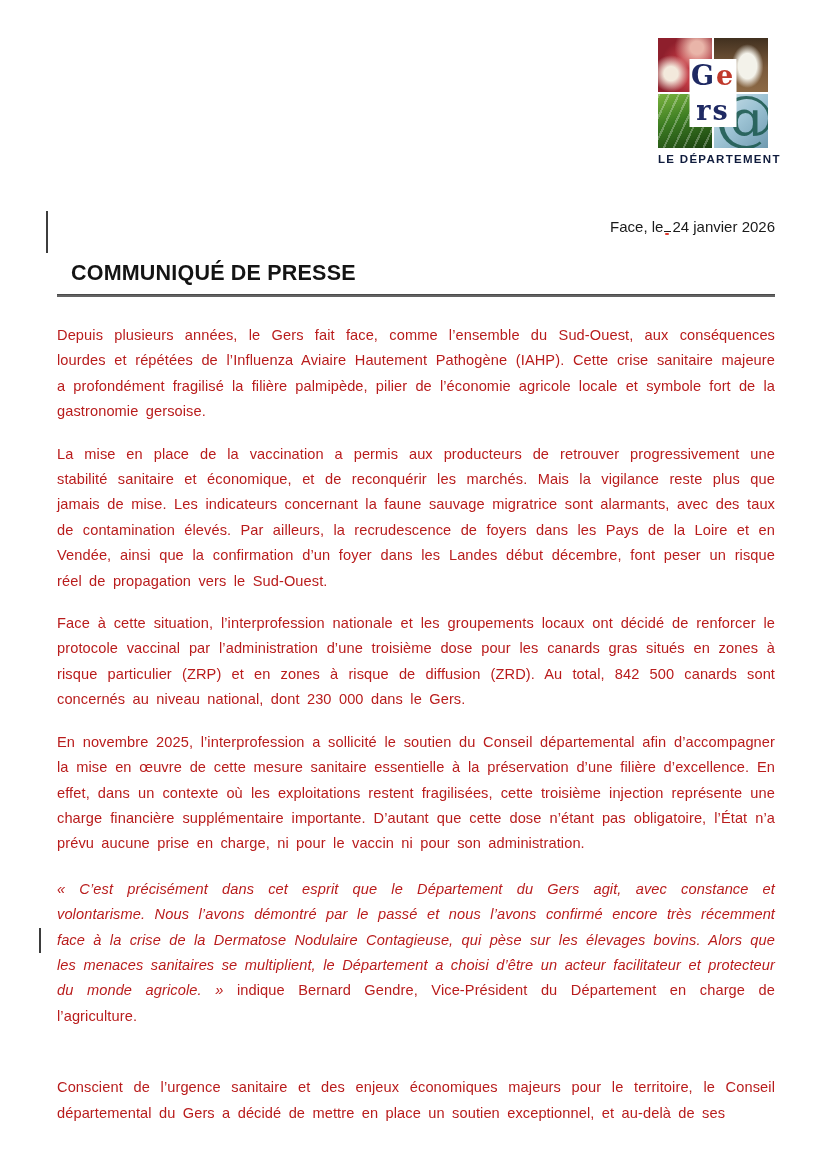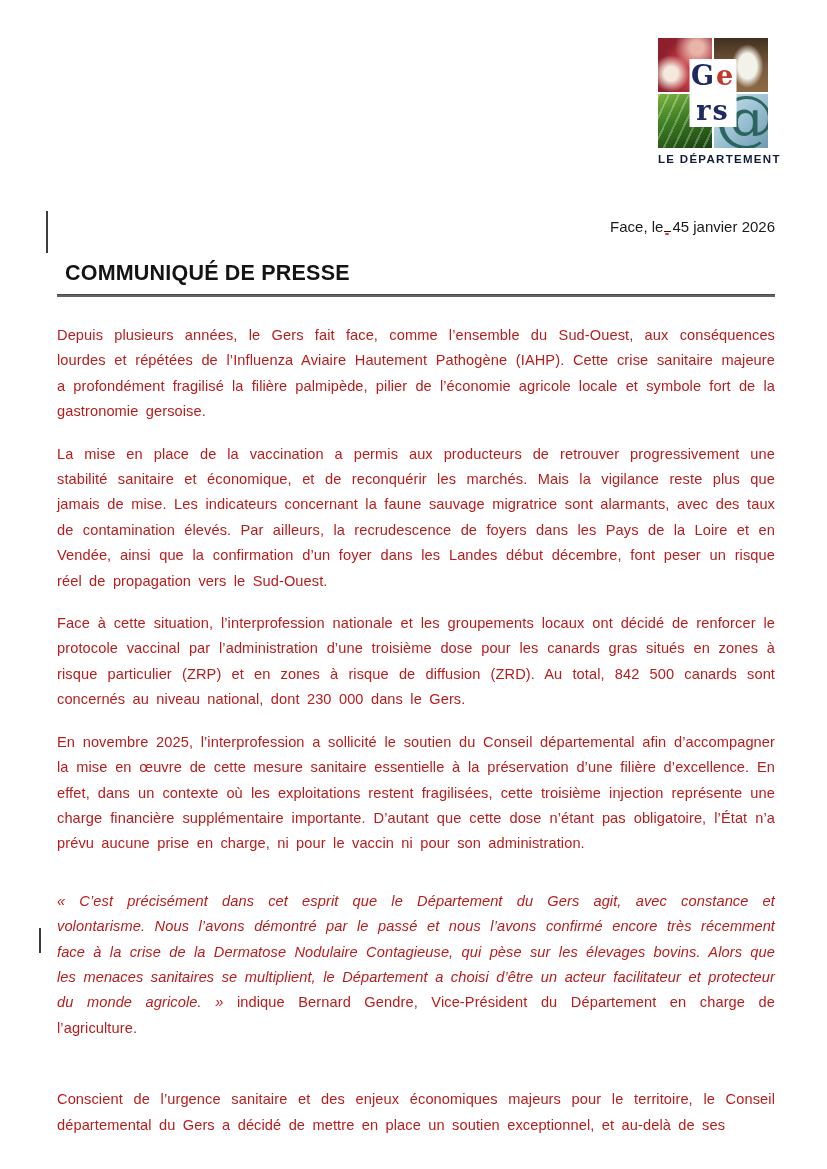--- a/index.html
+++ b/index.html
@@ -67,33 +67,33 @@
     content:""; position:absolute; left:1px; bottom:-4px; width:4px; height:2px;
     background:#e03a2f; border-radius:1px;
   }
   .change-bar { position:absolute; width:2px; background:#3d3d3d; }
   .cb1 { left:46px; top:211px; height:42px; }
   .cb2 { left:39px; top:928px; height:25px; }
 
   
   .content { position:absolute; left:57px; right:52px; top:0; }
   .doc-kicker {
-    margin:261px 8px 0; font-size:21.5px; font-weight:700; color:#141414; letter-spacing:0.2px;
+    margin:261px 14px 0; font-size:21.5px; font-weight:700; color:#141414; letter-spacing:0.2px;
   }
   .rule { margin-top:8px; height:3px; background:#636363; border-top:1px solid #4a4a4a; box-sizing:border-box; }
   .doc-title {
     margin:15px 0 0; font-size:15.4px; font-weight:700; line-height:22.5px;
     text-align:justify; color:#101010;
   }
   .body-p {
     margin:17px 0 0; font-size:14.6px; line-height:25.4px; text-align:justify;
     color:#b91c1c; word-spacing:3.2px; letter-spacing:0.1px;
   }
   .body-p.first { margin-top:26px; }
-  .body-p.quote-p { margin-top:32px; }
+  .body-p.quote-p { margin-top:20px; }
   .quote-italic { font-style:italic; }
   .body-p.closing { margin-top:46px; }
 
   
   .footer {
     position:absolute; left:0; right:0; top:1113px; text-align:center;
     font-size:11.6px; line-height:18px; color:#222;
   }
 </style>
 </head>
@@ -120,21 +120,21 @@
         </div>
       </div>
     </div>
     <div class="logo-caption">LE DÉPARTEMENT</div>
   </div>
 
   <div class="change-bar cb1"></div>
   <div class="change-bar cb2"></div>
 
   <div class="date-row">
-    <span>Face, le</span><span class="dspace"></span><span>45 janvier 2026</span>
+    <span>Face, le</span><span class="dspace"></span><span>24 janvier 2026</span>
   </div>
 
   <div class="content">
     <div class="doc-kicker">COMMUNIQUÉ DE PRESSE</div>
     <div class="rule"></div>
 
 
     <p class="body-p first">Depuis plusieurs années, le Gers fait face, comme l’ensemble du Sud-Ouest, aux conséquences lourdes et répétées de l’Influenza Aviaire Hautement Pathogène (IAHP). Cette crise sanitaire majeure a profondément fragilisé la filière palmipède, pilier de l’économie agricole locale et symbole fort de la gastronomie gersoise.</p>
     <p class="body-p">La mise en place de la vaccination a permis aux producteurs de retrouver progressivement une stabilité sanitaire et économique, et de reconquérir les marchés. Mais la vigilance reste plus que jamais de mise. Les indicateurs concernant la faune sauvage migratrice sont alarmants, avec des taux de contamination élevés. Par ailleurs, la recrudescence de foyers dans les Pays de la Loire et en Vendée, ainsi que la confirmation d’un foyer dans les Landes début décembre, font peser un risque réel de propagation vers le Sud-Ouest.</p>
     <p class="body-p">Face à cette situation, l’interprofession nationale et les groupements locaux ont décidé de renforcer le protocole vaccinal par l’administration d’une troisième dose pour les canards gras situés en zones à risque particulier (ZRP) et en zones à risque de diffusion (ZRD). Au total, 842 500 canards sont concernés au niveau national, dont 230 000 dans le Gers.</p>

